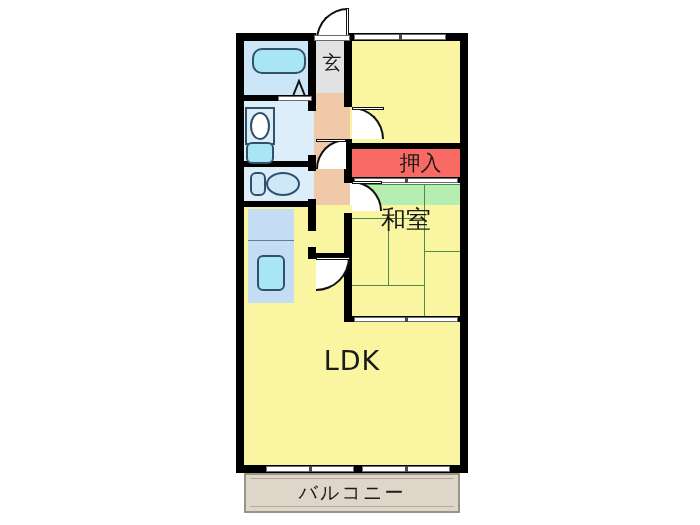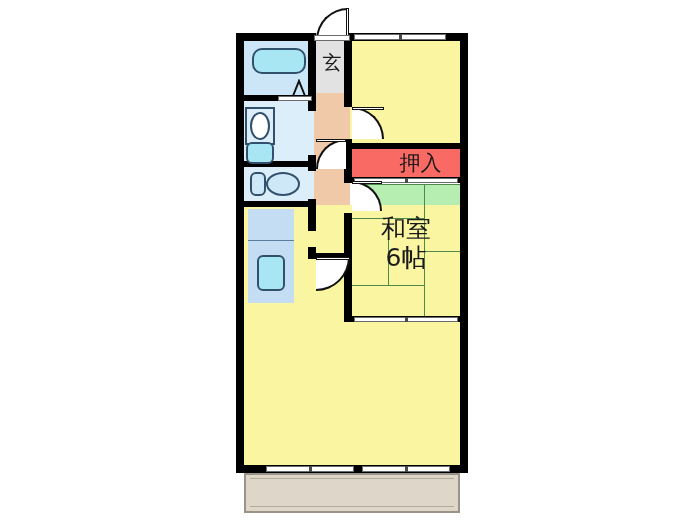--- a/index.html
+++ b/index.html
@@ -172,26 +172,29 @@
   <div class="fx fx-r6" style="left:250px;top:172px;width:16px;height:24px;background:#cfe8f7;"></div>
 
   <div class="thin" style="left:248px;top:240px;width:46px;height:1px;background:#5b7e9e;"></div>
   <div class="fx fx-r6" style="left:257px;top:255px;width:28px;height:36px;background:#a9e6f4;"></div>
 
 
   <div class="label" style="left:352px;top:152px;width:108px;">
     <div style="font-size:21px;padding-left:29px;">押入</div>
   </div>
 
-  <div class="label" style="left:354px;top:215px;width:104px;">
+  <div class="label" style="left:354px;top:206px;width:104px;font-family:Liberation Serif, serif;">
     <div style="font-size:25px;">和室</div>
-    <div style="font-size:25px;margin-top:1px;">6帖</div>
   </div>
 
   <div class="label" style="left:280px;top:346px;width:144px;">
+    <div style="font-size:27px;letter-spacing:1px;">LDK</div>
   </div>
 
   <div class="label" style="left:314px;top:52px;width:36px;">
     <div style="font-size:19px;">玄</div>
   </div>
 
+  <div class="label" style="left:244px;top:482px;width:216px;">
+    <div style="font-size:19px;letter-spacing:2px;">バルコニー</div>
+  </div>
 
 </div>
 
 </body></html>

